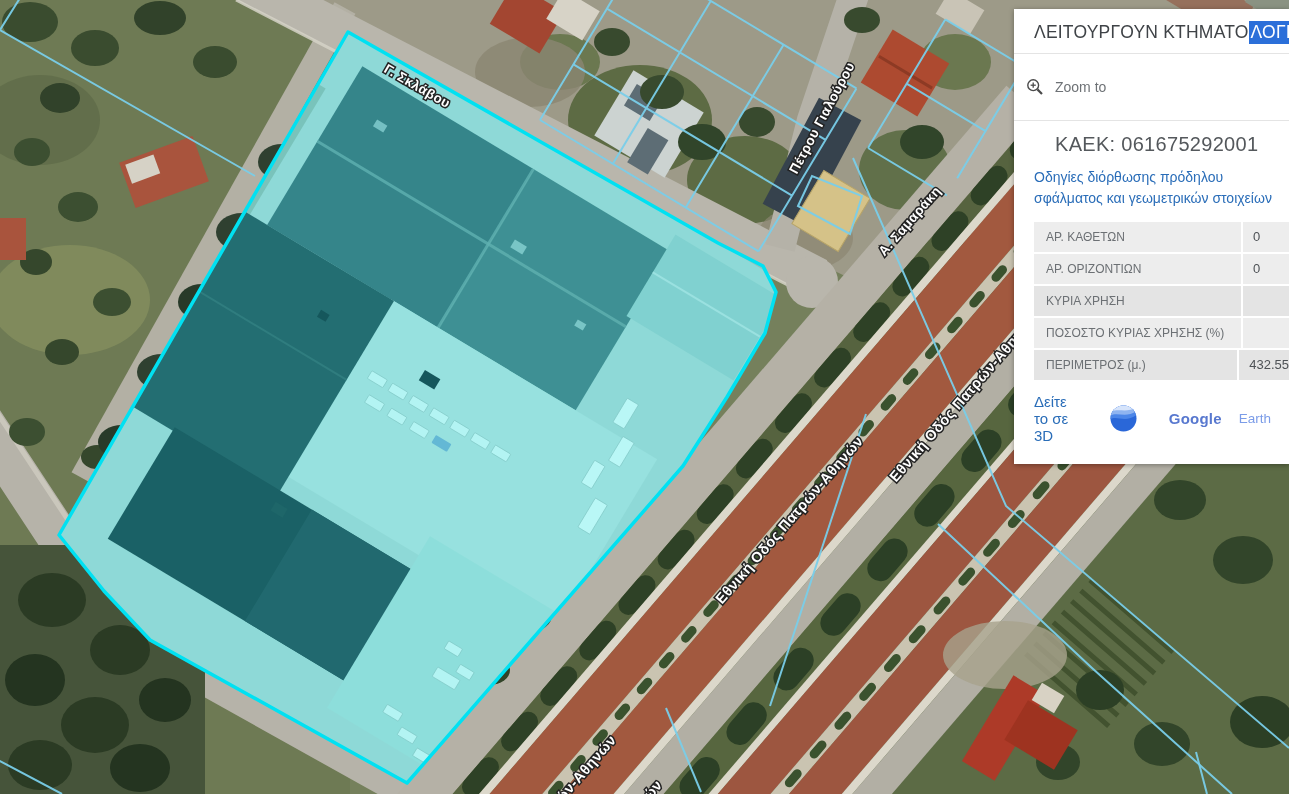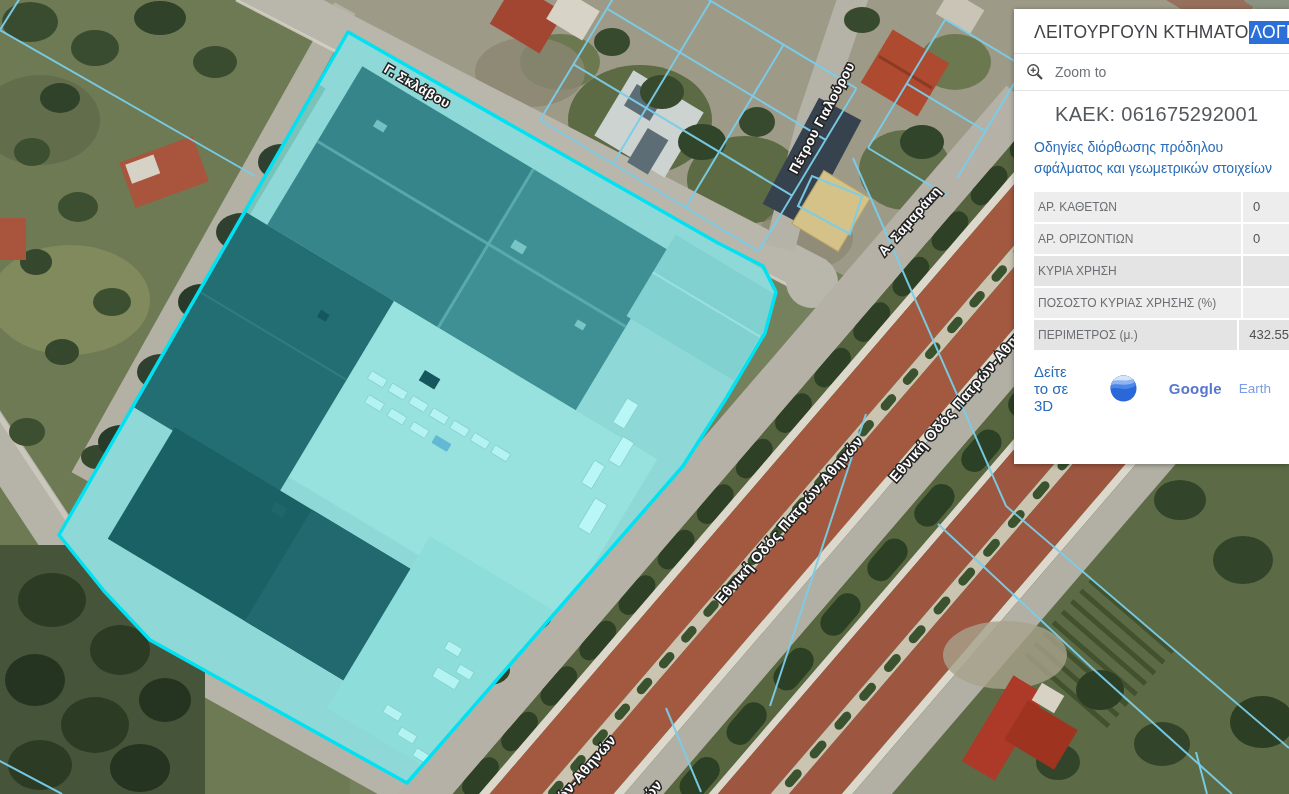--- a/index.html
+++ b/index.html
@@ -14,32 +14,32 @@
             letter-spacing:.4px;}
   .lbl-street{font-size:13.5px;}
   .lbl-hw{font-size:14.5px;}
 
   
   .panel{position:absolute;top:9px;right:0;width:275px;height:455px;background:#fff;
          box-shadow:0 1px 5px rgba(0,0,0,.35);z-index:5;color:#3f4347;}
   .ptitle{margin:0;padding:13px 18px 10px 20px;font-size:17.5px;font-weight:400;
           color:#3f4347;letter-spacing:.2px;white-space:nowrap;}
   .ptitle .hl{background:#2b6fd9;color:#fff;padding:1px 2px 2px 2px;}
-  .zoomrow{display:flex;align-items:center;gap:11px;padding:9px 12px;
+  .zoomrow{display:flex;align-items:center;gap:11px;padding:24px 12px;
            border-top:1px solid #e4e4e4;border-bottom:1px solid #e4e4e4;
            color:#6e7276;font-size:14px;cursor:pointer;}
   .zicon{flex:0 0 auto;}
   .pbody{padding:12px 0 0 20px;}
   .kaek{font-size:20px;color:#54585c;letter-spacing:.3px;margin-left:21px;}
   .guide{display:block;margin:11px 8px 0 0;color:#2a6db8;font-size:14px;
          line-height:1.5;text-decoration:none;cursor:pointer;}
   .tbl{margin-top:13px;}
   .trow{display:flex;margin-bottom:2px;}
   .lb{box-sizing:border-box;width:207px;background:#ededed;color:#6c7074;
-      font-size:12px;padding:8px 4px 8px 4px;}
+      font-size:12px;padding:8px 4px 8px 12px;}
   .vl{box-sizing:border-box;flex:1;margin-left:2px;background:#ededed;color:#4e5256;
       font-size:13px;padding:7px 0 7px 10px;}
   .trow:nth-child(3) .lb,.trow:nth-child(3) .vl,
   .trow:nth-child(5) .lb,.trow:nth-child(5) .vl{background:#e4e4e4;}
   .vl.view{color:#9aa0a4;cursor:pointer;}
   .earthrow{display:flex;align-items:center;gap:20px;margin:13px 18px 0 0;}
   .see3d{color:#2a6db8;font-size:15px;text-decoration:none;cursor:pointer;}
   .globe{display:inline-flex;cursor:pointer;margin-left:10px;}
   .gword{color:#5878cf;font-weight:700;font-size:15px;letter-spacing:.2px;margin-left:12px;}
   .eword{color:#7b9ce8;font-size:13.5px;margin-left:-3px;}

